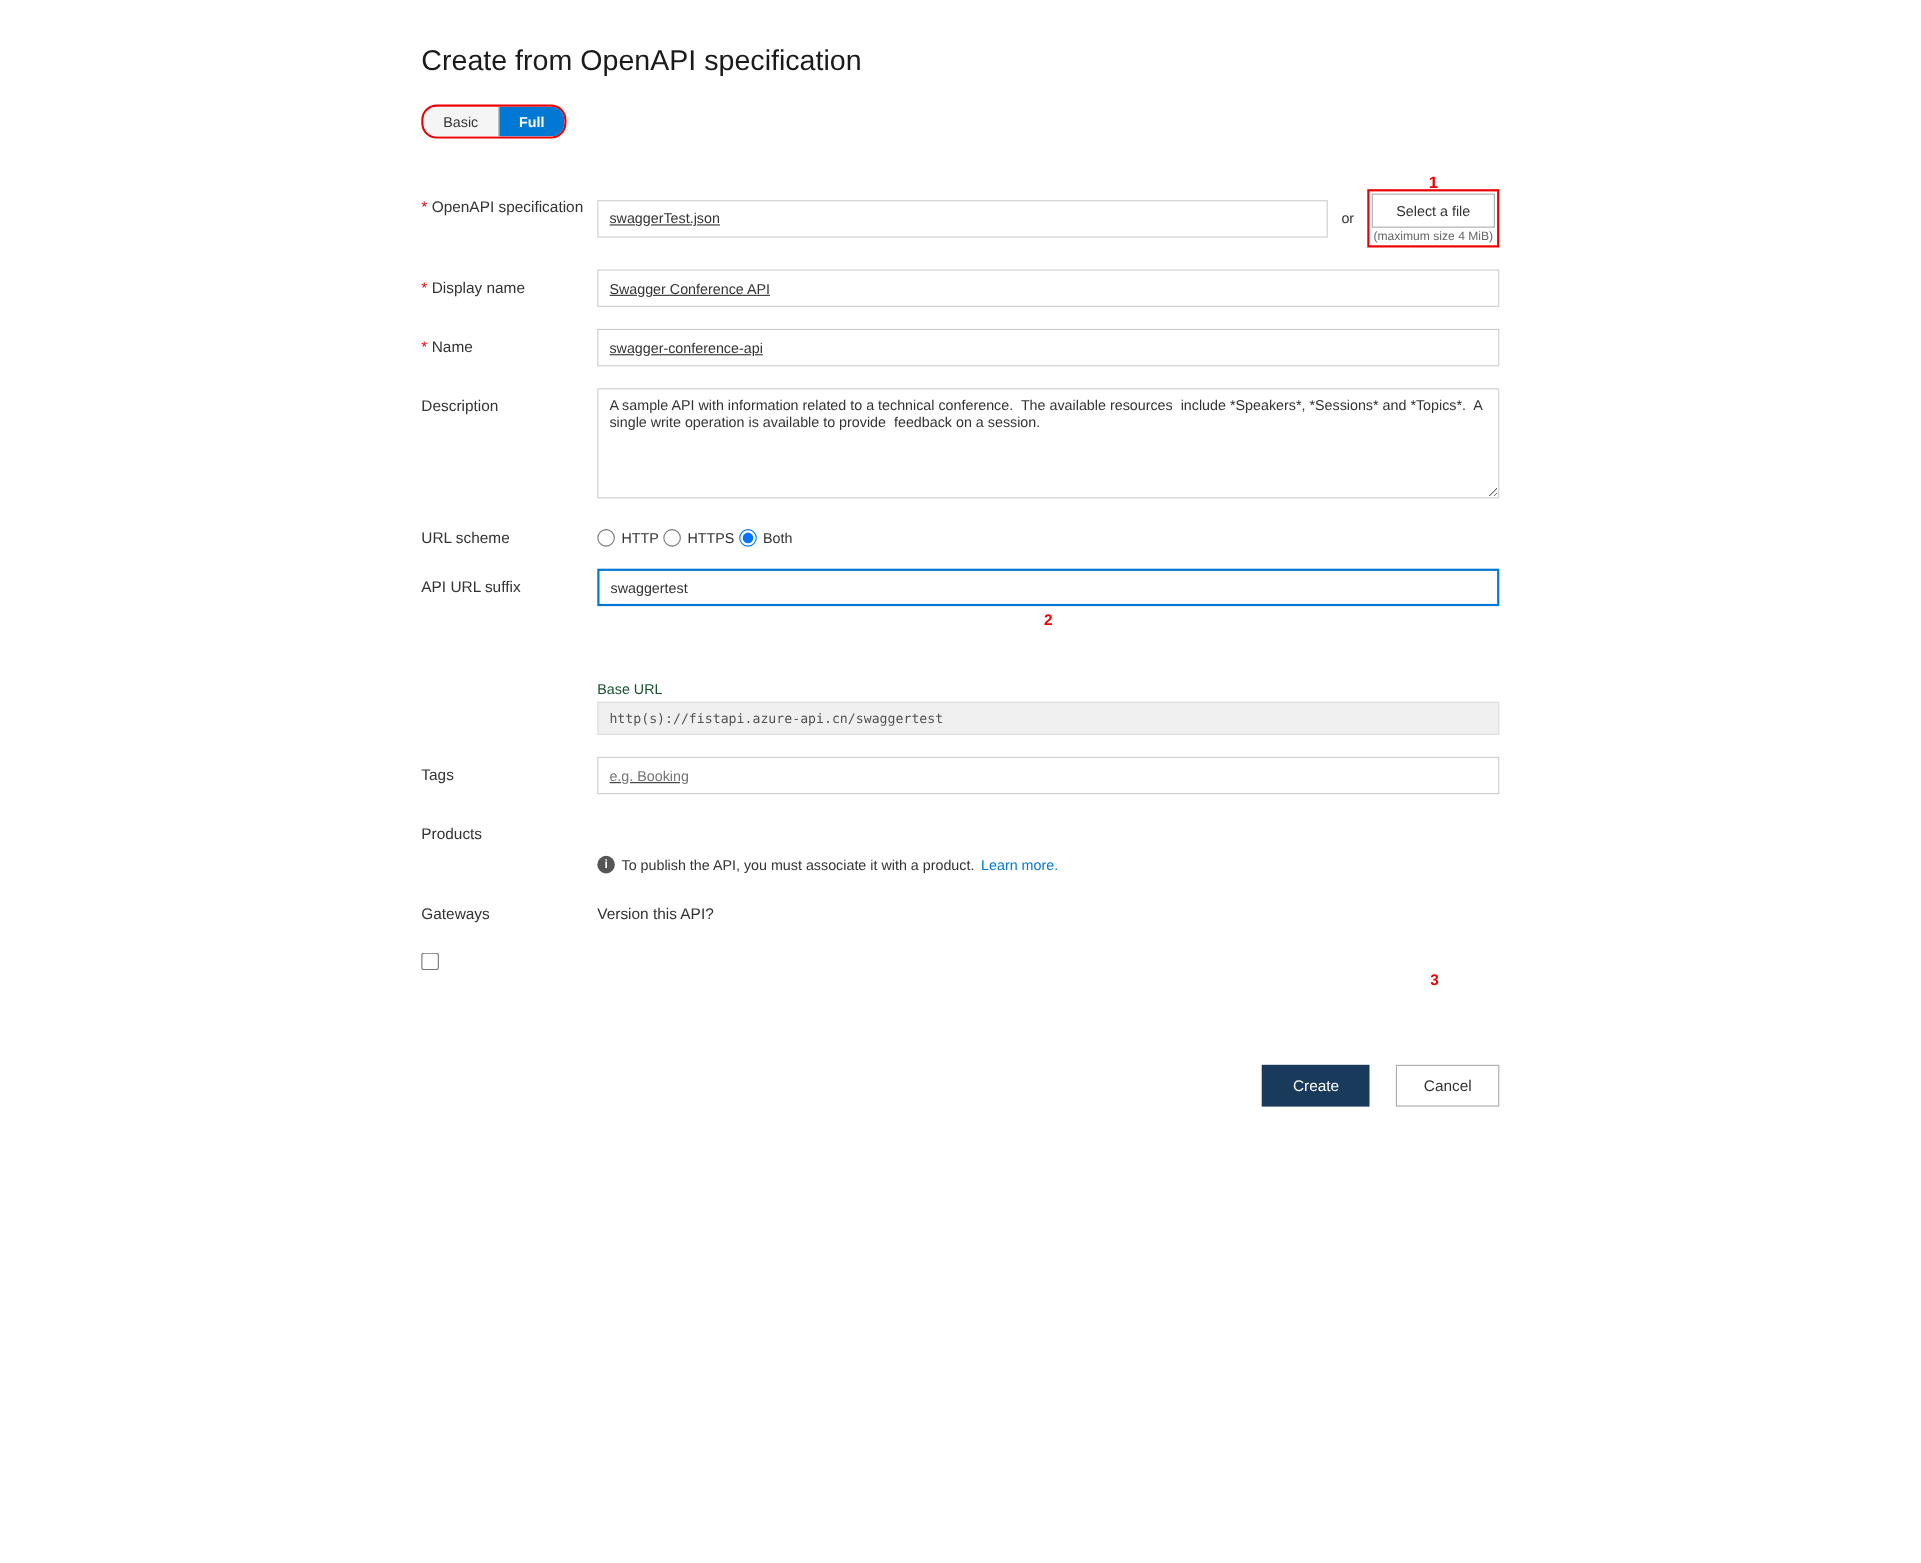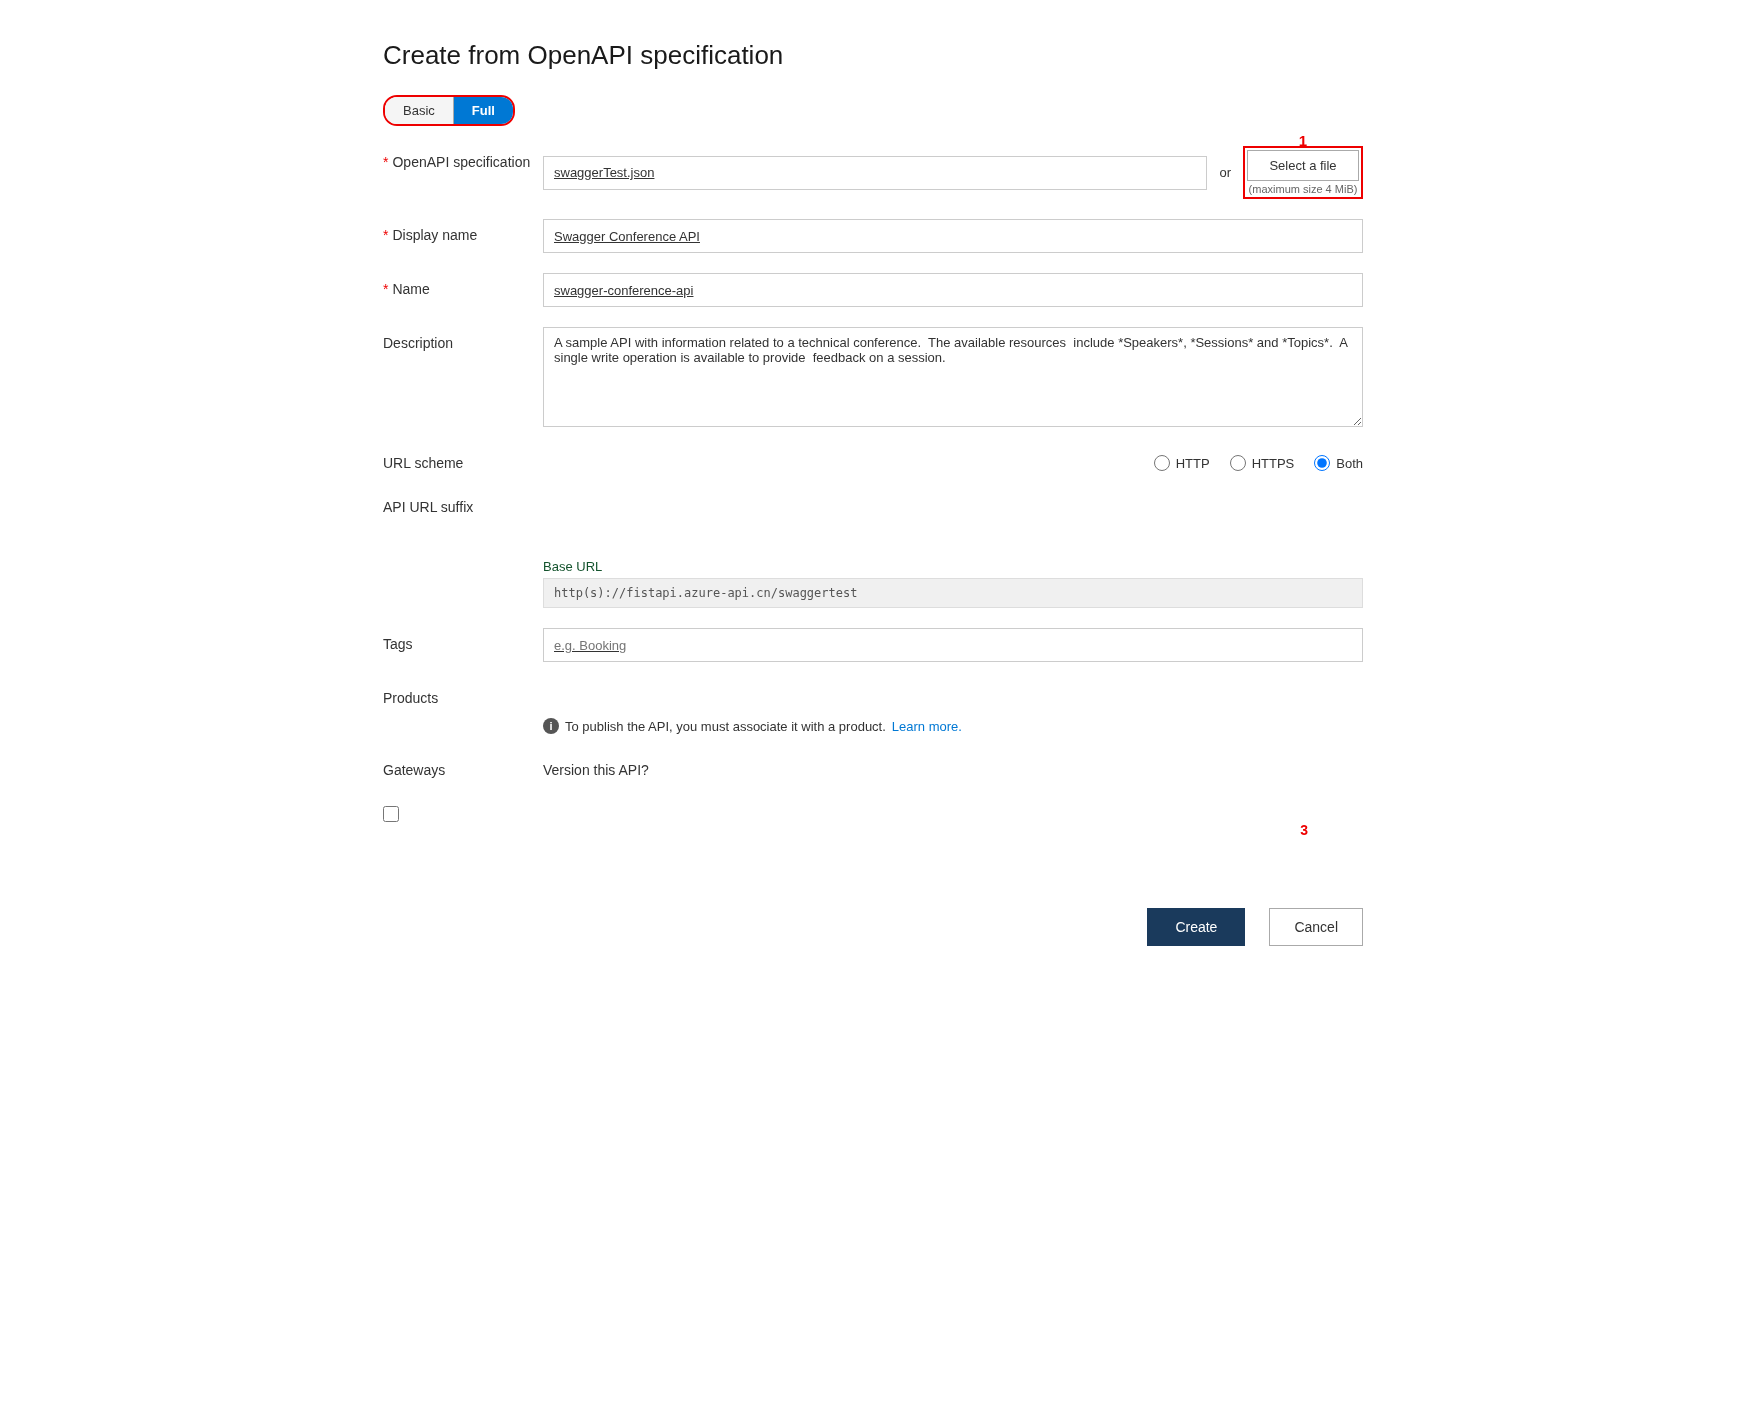--- a/index.html
+++ b/index.html
@@ -16,21 +16,21 @@
     }
     .page-title {
       font-size: 26px;
       font-weight: 300;
       color: #1a1a1a;
       margin-bottom: 24px;
     }
     .toggle-group {
       display: flex;
       align-items: center;
-      margin-bottom: 20px;
+      margin-bottom: 46px;
       gap: 0;
     }
     .toggle-btn {
       padding: 6px 18px;
       border: 1px solid #aaa;
       background: #f5f5f5;
       cursor: pointer;
       font-size: 13px;
       color: #333;
       border-radius: 12px 0 0 12px;
@@ -147,23 +147,22 @@
     }
     .select-file-hint {
       font-size: 11px;
       color: #666;
       margin-top: 2px;
       text-align: center;
     }
     .radio-group {
       display: flex;
       align-items: center;
-      gap: 20px;
+      gap: 4px;
       padding-top: 8px;
-      justify-content: flex-end;
     }
     .radio-item {
       display: flex;
       align-items: center;
       gap: 6px;
       cursor: pointer;
     }
     .radio-item input[type="radio"] {
       margin: 0;
       cursor: pointer;
@@ -388,20 +387,24 @@
       <div class="radio-item">
         <input type="radio" name="urlscheme" id="both" checked="" style="">
         <label for="both">Both</label>
       </div>
     </div>
 
     <div class="form-label">
       <span>API URL suffix</span>
     </div>
     <div class="suffix-with-baseurl">
+      <div style="position:relative;">
+        <input type="text" class="api-url-suffix-input" style="width: 100%;" value="swaggertest">
+        <span style="position:absolute; bottom:-20px; left:50%; transform:translateX(-50%); color:#e00; font-weight:bold; font-size:14px;">2</span>
+      </div>
       <div class="base-url-section" style="margin-top:28px;">
         <div class="base-url-label">Base URL</div>
         <div class="base-url-value">http(s)://fistapi.azure-api.cn/swaggertest</div>
       </div>
     </div>
 
     <div class="form-label">
       <span>Tags</span>
     </div>
     <div class="form-field">

